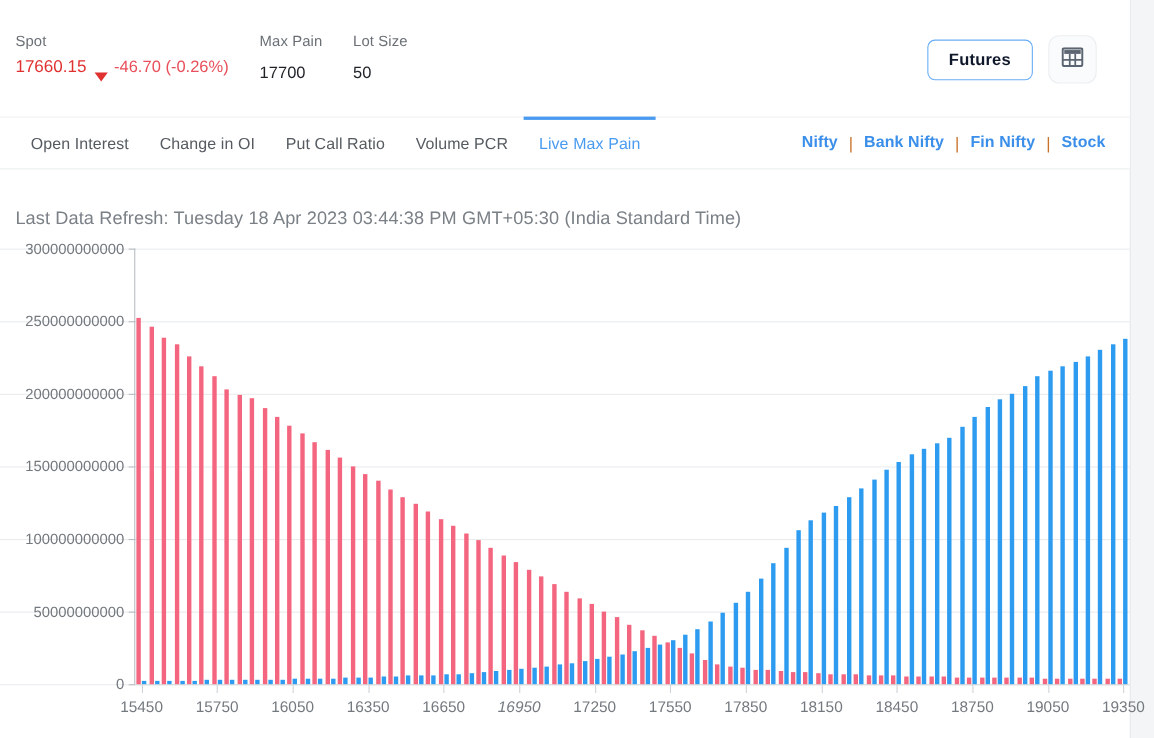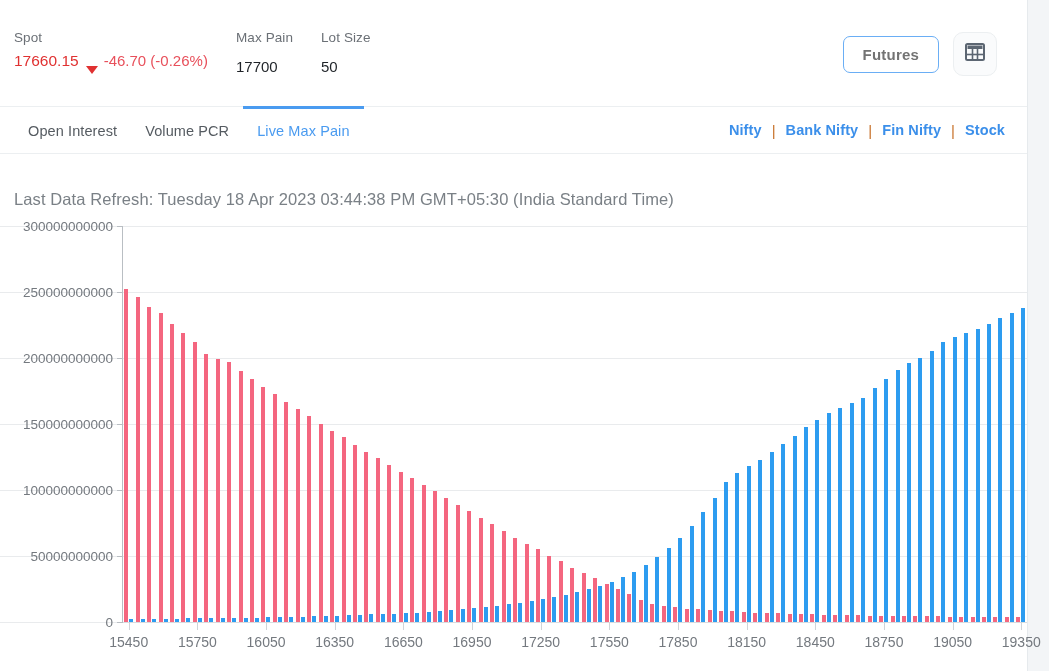--- a/index.html
+++ b/index.html
@@ -39,21 +39,21 @@
   .spot-change { font-size: 15px; color: #e8505b; line-height: 26px; }
 
   .maxpain-block { width: 85px; }
   .lotsize-block { width: 85px; }
 
   .header-actions {
     margin-left: auto; display: flex; align-items: center; gap: 14px;
     padding-right: 30px; margin-top: 4px;
   }
   .futures-btn {
-    border: 1px solid #6aaef5; border-radius: 7px; color: #737373;
+    border: 1px solid #6aaef5; border-radius: 7px; color: #0f172a;
     background: #fff; font-size: 15px; padding: 9px 19px; cursor: pointer;
     font-family: "Liberation Sans", sans-serif; font-weight: 700; letter-spacing:.2px;
   }
   .grid-btn {
     width: 44px; height: 44px; border-radius: 10px; border: 1px solid #eceff1;
     background: #fafbfc; display: flex; align-items: center; justify-content: center;
     cursor: pointer;
   }
 
   
@@ -164,20 +164,22 @@
           </span>
         </div>
       </div>
 
     </div>
   </div>
 
   <div class="tabbar">
     <div class="tabs">
       <div class="tab">Open Interest</div>
+      <div class="tab">Change in OI</div>
+      <div class="tab">Put Call Ratio</div>
       <div class="tab">Volume PCR</div>
       <div class="tab active">Live Max Pain</div>
     </div>
     <div class="index-links">
       <span class="index-link">Nifty</span>
       <span class="index-sep">|</span>
       <span class="index-link">Bank Nifty</span>
       <span class="index-sep">|</span>
       <span class="index-link">Fin Nifty</span>
       <span class="index-sep">|</span>
@@ -543,21 +545,21 @@
           <div class="xtlabel" style="left: 5.72152px;">15450</div>
           <div class="xtick" style="left: 74.3797px;"></div>
           <div class="xtlabel" style="left: 74.3797px;">15750</div>
           <div class="xtick" style="left: 143.038px;"></div>
           <div class="xtlabel" style="left: 143.038px; text-align: right;">16050</div>
           <div class="xtick" style="left: 211.696px;"></div>
           <div class="xtlabel" style="left: 211.696px;">16350</div>
           <div class="xtick" style="left: 280.354px;"></div>
           <div class="xtlabel" style="left: 280.354px;">16650</div>
           <div class="xtick" style="left: 349.013px;"></div>
-          <div class="xtlabel" style="left: 349.013px;">16950</div>
+          <div class="xtlabel" style="left: 349.013px; font-style: italic;">16950</div>
           <div class="xtick" style="left: 417.671px;"></div>
           <div class="xtlabel" style="left: 417.671px;">17250</div>
           <div class="xtick" style="left: 486.329px;"></div>
           <div class="xtlabel" style="left: 486.329px;">17550</div>
           <div class="xtick" style="left: 554.987px;"></div>
           <div class="xtlabel" style="left: 554.987px;">17850</div>
           <div class="xtick" style="left: 623.646px;"></div>
           <div class="xtlabel" style="left: 623.646px;">18150</div>
           <div class="xtick" style="left: 692.304px;"></div>
           <div class="xtlabel" style="left: 692.304px;">18450</div>

